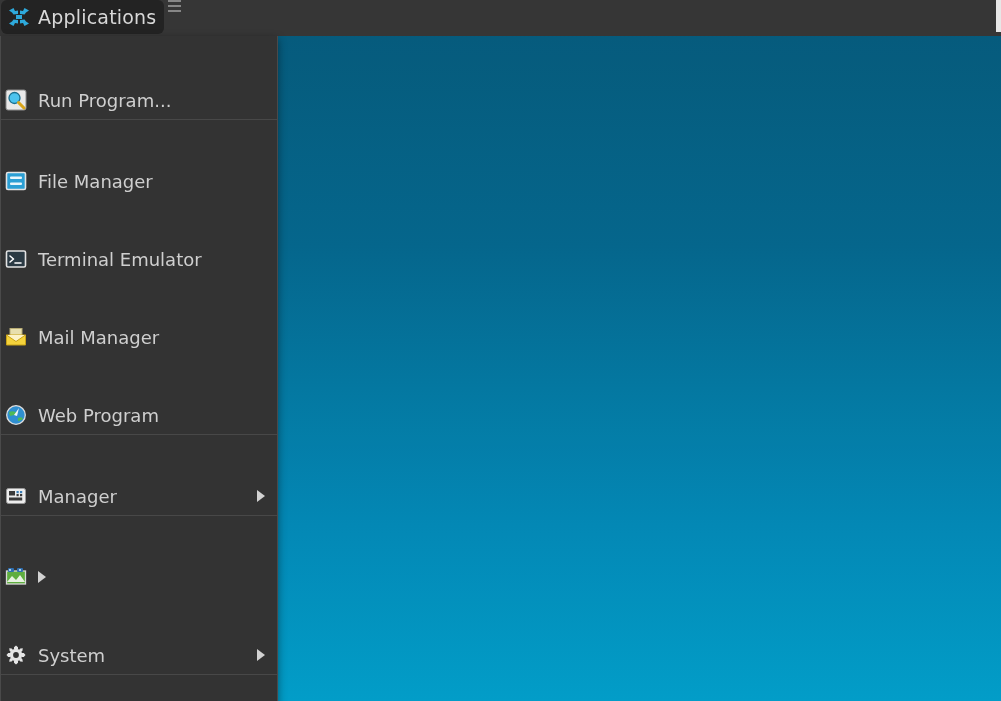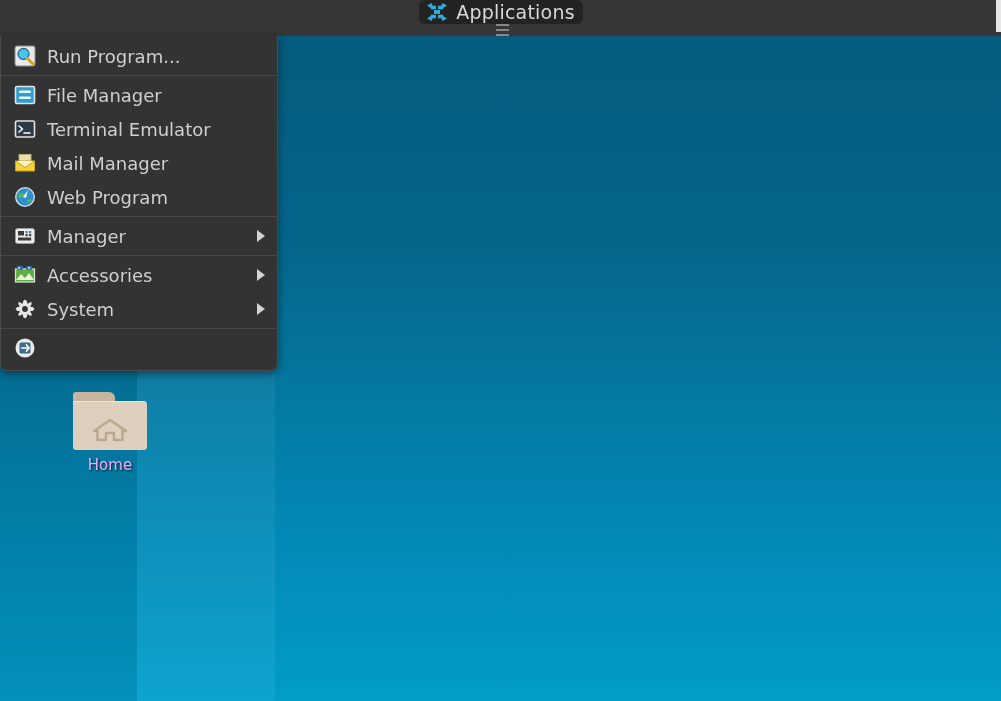--- a/index.html
+++ b/index.html
@@ -45,23 +45,22 @@
   #home-label{
     margin-top:6px; font-size:15px; color:#f0abfc;
     text-shadow:1px 1px 2px rgba(0,0,0,.75);
     font-family:"DejaVu Sans", sans-serif;
   }
 
   
   #panel{
     position:absolute; left:0; top:0; width:1001px; height:36px;
     background:#363636;
-    display:flex; align-items:center;
+    display:flex; 
     z-index:20;
-    flex-direction:column;
   }
   #apps-button{
     height:34px; margin-left:1px; padding:0 8px 0 6px;
     display:flex; align-items:center; gap:7px;
     background:#232323; border-radius:6px;
     cursor:default; user-select:none;
   }
   #apps-label{
     font-size:19px; color:#d8d8d8; letter-spacing:.2px;
     font-family:"DejaVu Sans", sans-serif;
@@ -81,22 +80,22 @@
     position:absolute; left:0; top:36px; width:278px;
     background:#333333;
     border:1px solid #4a4a4a; border-top:none;
     border-radius:0 0 7px 7px;
     padding:3px 0 5px 0;
     z-index:30;
     box-shadow:0 3px 9px rgba(0,0,0,.45);
   }
   .menu-item{
     height:34px; display:flex; align-items:center;
-    padding:0 10px 0 12px; gap:10px;
-    cursor:default; user-select:none;
+    padding:0 10px 0 3px; gap:10px;
+    cursor:default; user-select:none;margin-top:44px;
   }
   .menu-label{
     font-size:18px; color:#cfcfcf; flex:1;
     white-space:nowrap;
     font-family:"DejaVu Sans", sans-serif;
   }
   .menu-sep{ height:1px; background:#484848; margin:2px 0; }
   .submenu-arrow{
     width:0; height:0;
     border-left:8px solid #d2d2d2;
@@ -236,21 +235,20 @@
     <span class="mi-icon">
       <svg width="22" height="22" viewBox="0 0 22 22">
         <rect x="1.5" y="5" width="19" height="13" fill="#5fae3f" stroke="#d9d9d9" stroke-width="1.3"></rect>
         <path d="M2 16 L7 10 L11 14 L15 9 L20 16 Z" fill="#e8f3e2"></path>
         <rect x="3" y="2" width="6" height="4" rx="1" fill="#2f6fb0"></rect>
         <rect x="12" y="2" width="6" height="4" rx="1" fill="#2f6fb0"></rect>
         <circle cx="5" cy="4" r="1.1" fill="#cfe6f7"></circle>
         <circle cx="15" cy="4" r="1.1" fill="#cfe6f7"></circle>
       </svg>
     </span>
-    <span class="menu-label">Accessories</span>
     <span class="submenu-arrow"></span>
   </div>
 
   <div class="menu-item">
     <span class="mi-icon">
       <svg width="22" height="22" viewBox="0 0 22 22">
         <g fill="#e6e6e6">
           <path d="M11 1.5 L13 3.2 L13 5 L9 5 L9 3.2 Z"></path>
           <path d="M11 20.5 L9 18.8 L9 17 L13 17 L13 18.8 Z"></path>
           <path d="M1.5 11 L3.2 9 L5 9 L5 13 L3.2 13 Z"></path>

